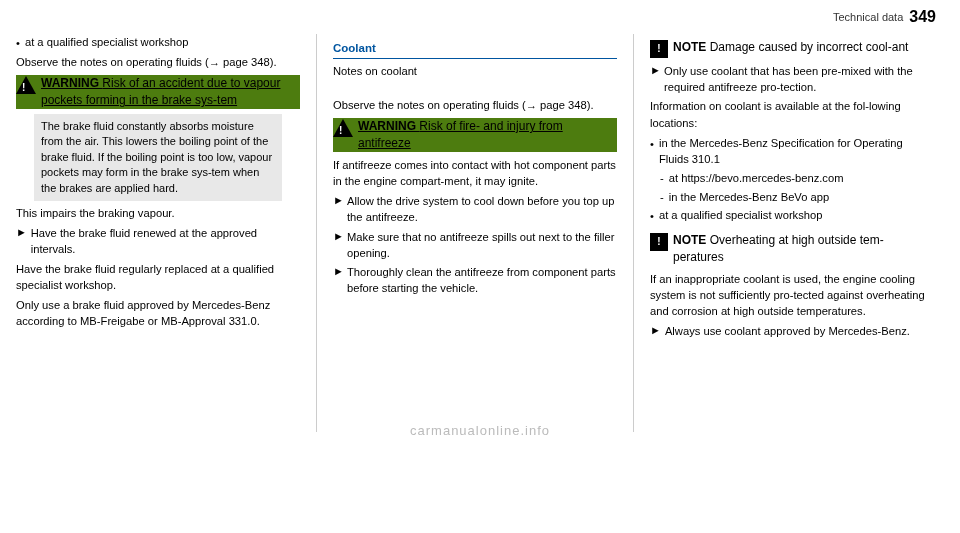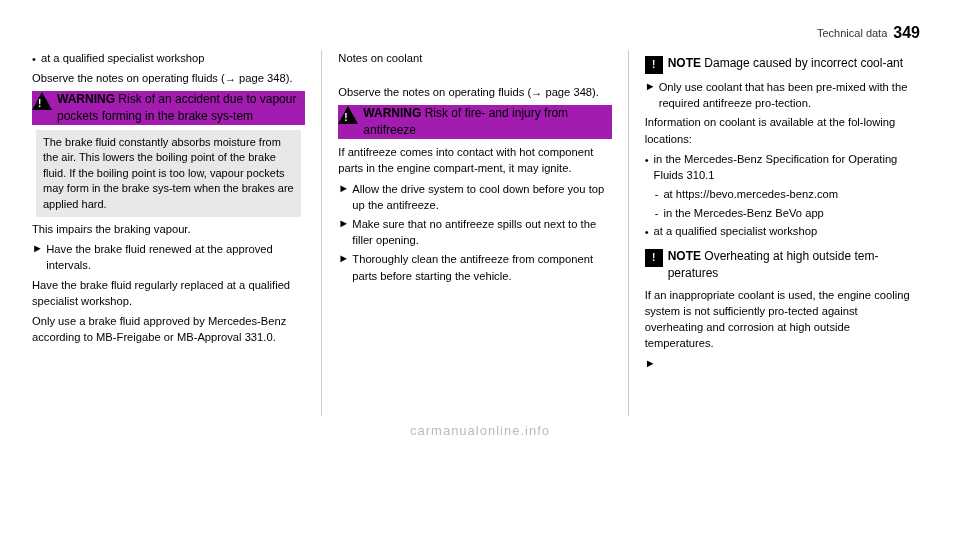--- a/index.html
+++ b/index.html
@@ -11,21 +11,21 @@
       width: 960px;
       height: 533px;
       overflow: hidden;
       position: relative;
     }
     .page {
       width: 960px;
       height: 442px;
       background: #fff;
       position: relative;
-      padding: 16px;
+      padding: 0;
     }
     .header {
       display: flex;
       justify-content: flex-end;
       align-items: center;
       padding: 8px 24px 4px 24px;
       border-bottom: none;
     }
     .header-text {
       font-size: 11px;
@@ -72,24 +72,25 @@
       flex-direction: row;
       margin-bottom: 3px;
     }
     .bullet-dot {
       margin-right: 5px;
       margin-top: 1px;
     }
     .warning-box {
       display: flex;
       flex-direction: row;
-      background: #a21caf;
+      background: #4d7c0f;
       border: none;
       margin: 5px 0;
       align-items: flex-start;
+      text-decoration: underline;
     }
     .warning-triangle {
       width: 0;
       height: 0;
       border-left: 10px solid transparent;
       border-right: 10px solid transparent;
       border-bottom: 18px solid #000;
       margin-right: 5px;
       margin-top: 1px;
       min-width: 20px;
@@ -128,21 +129,21 @@
     .warning-text {
       font-size: 12px;
       line-height: 1.4;
     }
     .warning-text strong {
       font-weight: bold;
     }
     .gray-box {
       background: #e8e8e8;
       padding: 5px 7px;
-      margin: 4px 4px;
+      margin: 4px 18px;
       font-size: 11px;
       line-height: 1.4;
     }
     .arrow-item {
       display: flex;
       flex-direction: row;
       margin: 3px 0;
       align-items: flex-start;
     }
     .arrow-sym {
@@ -216,20 +217,21 @@
         <span>Have the brake fluid renewed at the approved intervals.</span>
       </div>
 
       <p>Have the brake fluid regularly replaced at a qualified specialist workshop.</p>
       <p>Only use a brake fluid approved by Mercedes-Benz according to MB-Freigabe or MB-Approval 331.0.</p>
     </div>
 
     <div class="col-divider"></div>
 
     <div class="col">
+      <div class="section-title">Coolant</div>
       <p style="font-weight:normal; margin-bottom:18px;">Notes on coolant</p>
       <p>Observe the notes on operating fluids (→ page 348).</p>
 
       <div class="warning-box">
         <div class="warning-triangle"></div>
         <div class="warning-text">
           <strong>WARNING</strong>
           <span>Risk of fire- and injury from antifreeze</span>
         </div>
       </div>
@@ -296,19 +298,20 @@
         <div class="warning-text">
           <strong>NOTE</strong>
           <span>Overheating at high outside tem-peratures</span>
         </div>
       </div>
 
       <p>If an inappropriate coolant is used, the engine cooling system is not sufficiently pro-tected against overheating and corrosion at high outside temperatures.</p>
 
       <div class="arrow-item">
         <span class="arrow-sym">►</span>
+        <span>Always use coolant approved by Mercedes-Benz.</span>
       </div>
     </div>
 
   </div>
 
   <div class="watermark">carmanualonline.info</div>
 </div>
 
 </body></html>

